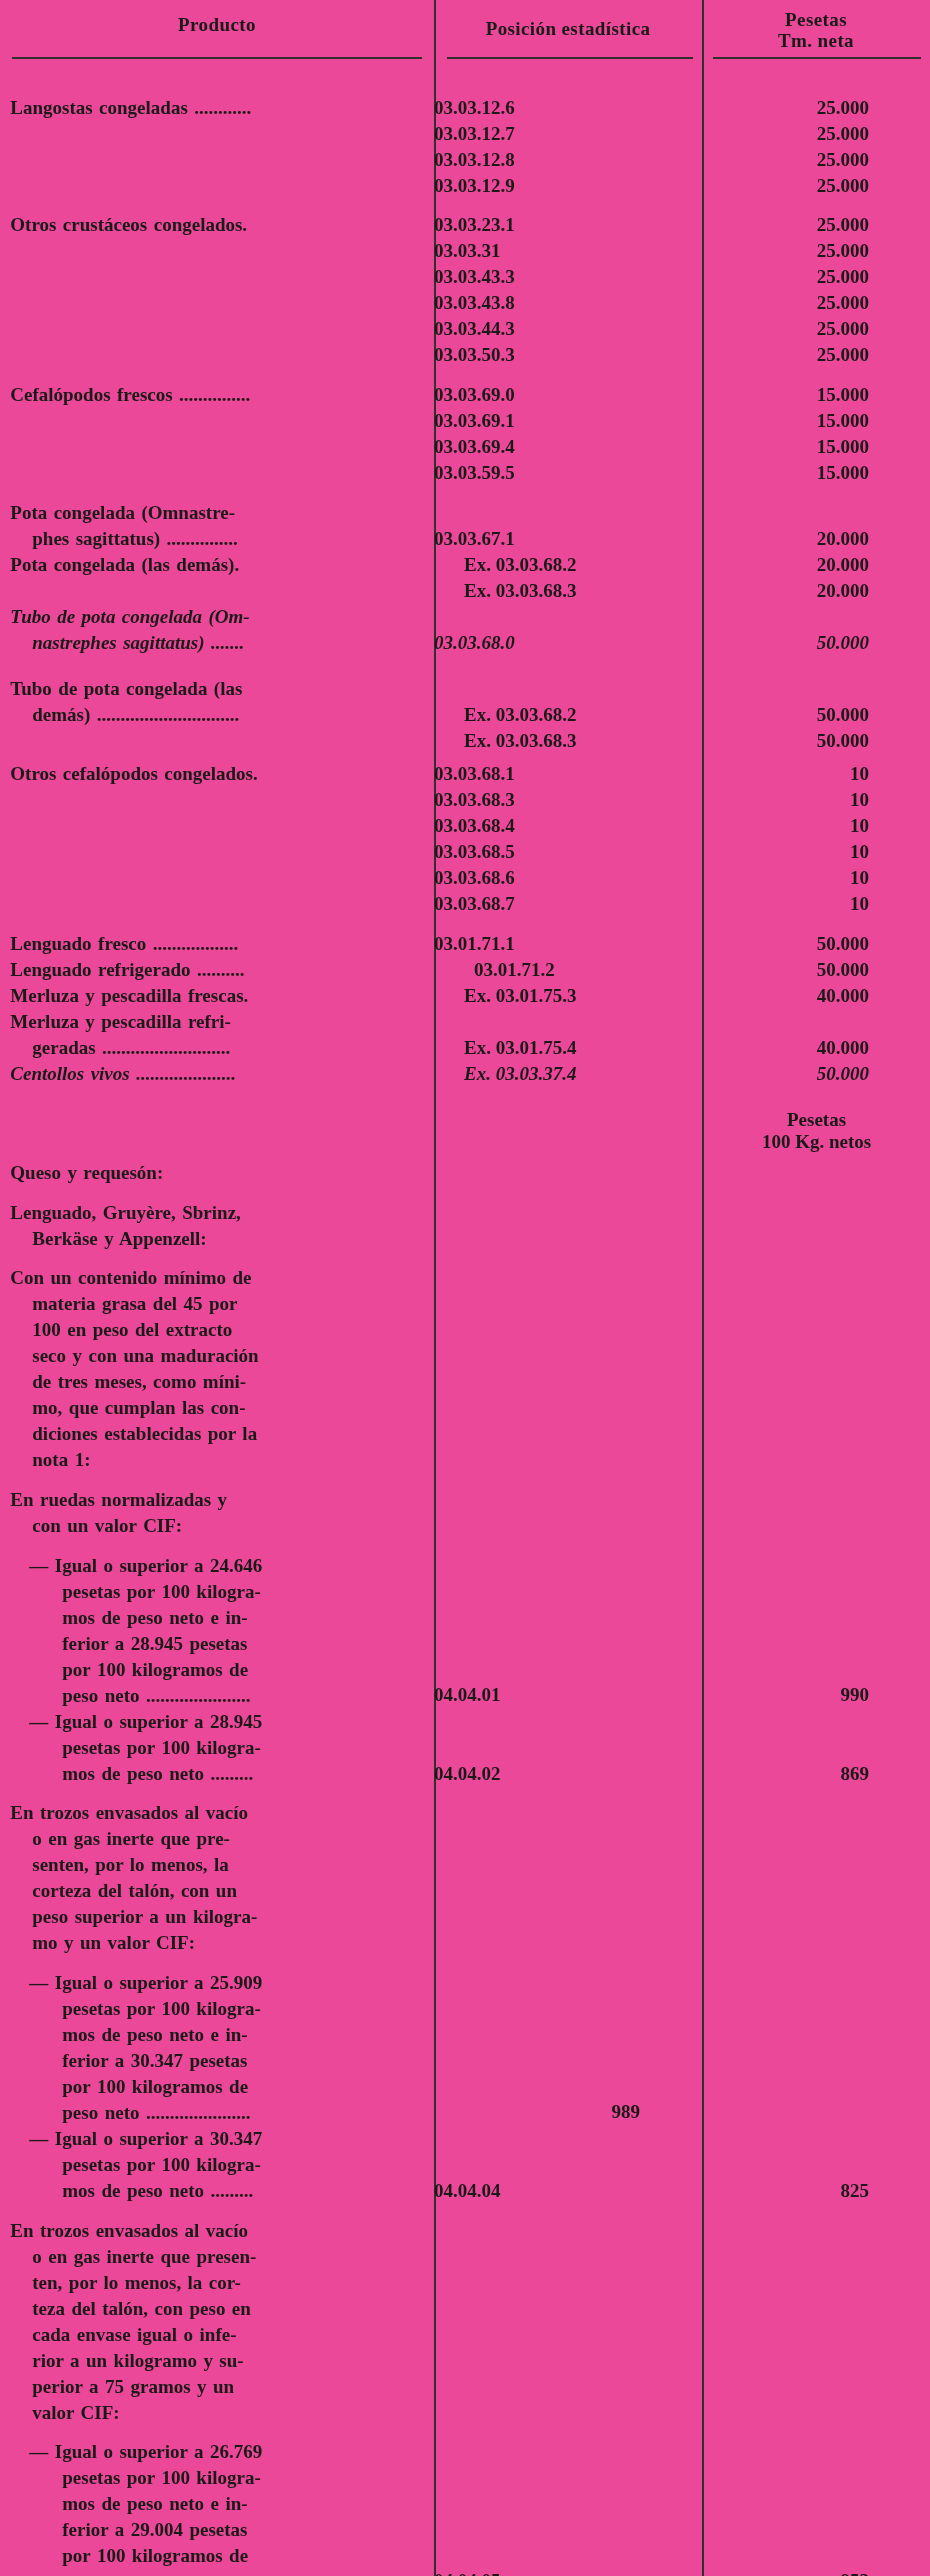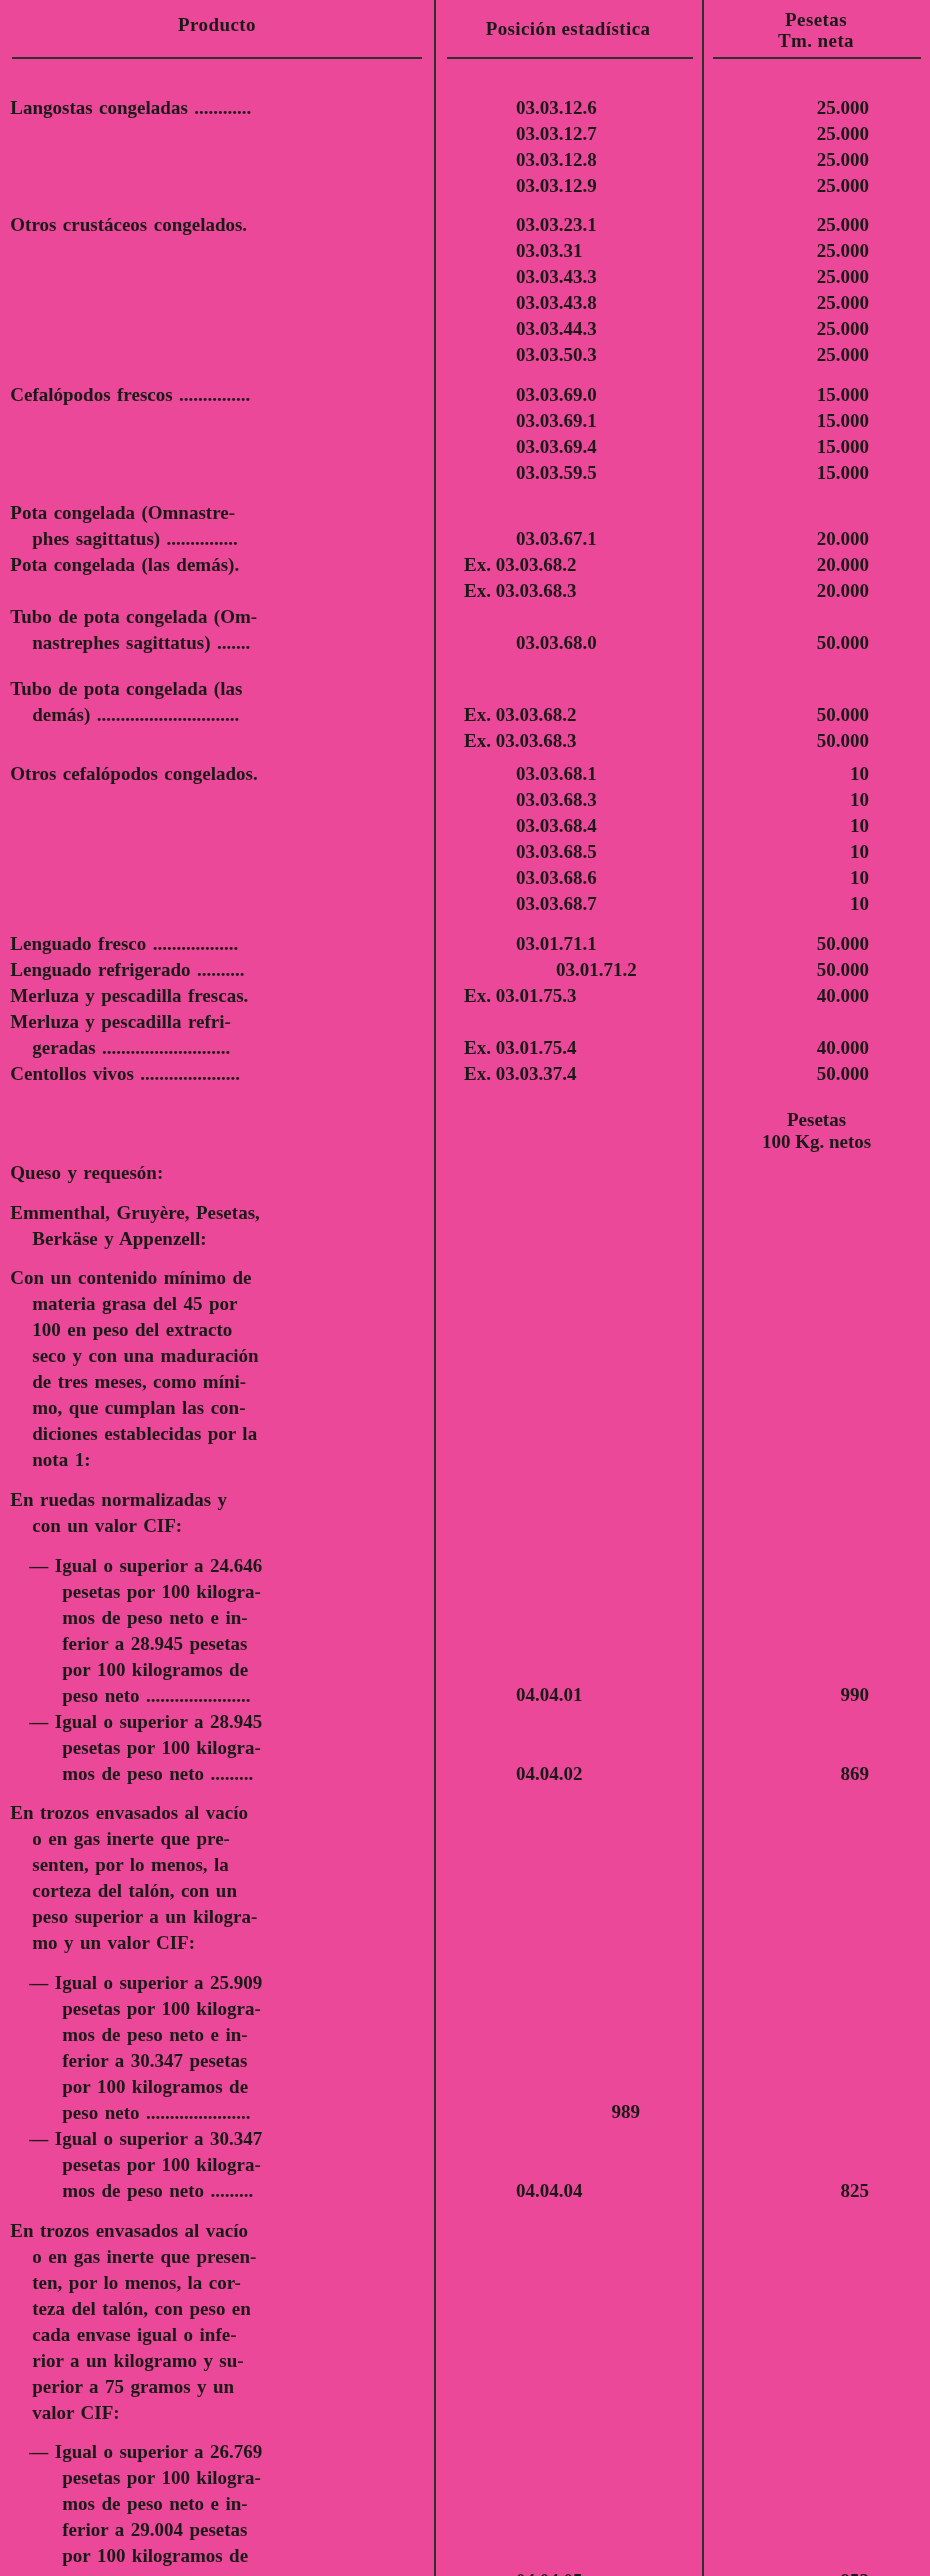--- a/index.html
+++ b/index.html
@@ -35,35 +35,35 @@
 
   .entry {
     display:grid;
     grid-template-columns:434px 268px 1fr;
     margin-bottom:13.7px;
     font-size:19px;
     line-height:26px;
   }
   .entry.tight { margin-bottom:0; }
   .entry.small { margin-bottom:6.9px; }
-  .entry.big   { margin-bottom:20.6px; }
+  .entry.big   { margin-bottom:20.6px;font-style:italic; }
 
   .col1 { padding-left:10.3px; padding-right:5.2px; }
   .lines {
     white-space:pre-line;
     padding-left:22px;
     text-indent:-22px;
     word-spacing:1.7px;
   }
   .lines.dash {
     margin-left:19px;
     padding-left:33px;
     text-indent:-33px;
   }
-  .code { padding-left:82px; white-space:nowrap; }
+  .code { white-space:nowrap; }
   .code.ex { padding-left:30px; }
   .val { text-align:right; padding-right:62px; white-space:nowrap; }
   .unithead {
     text-align:center;
     line-height:22px;
     padding-top:1.7px;
     white-space:pre-line;
   }
 </style>
 </head>
@@ -329,21 +329,21 @@
       </div>
       <div class="entry">
         <div class="col1">
           <div class="lines">Queso y requesón:</div>
         </div>
         <div class="col2"></div>
         <div class="col3"></div>
       </div>
       <div class="entry">
         <div class="col1">
-          <div class="lines">Emmenthal, Gruyère, Pesetas,
+          <div class="lines">Lenguado, Gruyère, Sbrinz,
 Berkäse y Appenzell:</div>
         </div>
         <div class="col2"></div>
         <div class="col3"></div>
       </div>
       <div class="entry">
         <div class="col1">
           <div class="lines">Con un contenido mínimo de
 materia grasa del 45 por
 100 en peso del extracto

